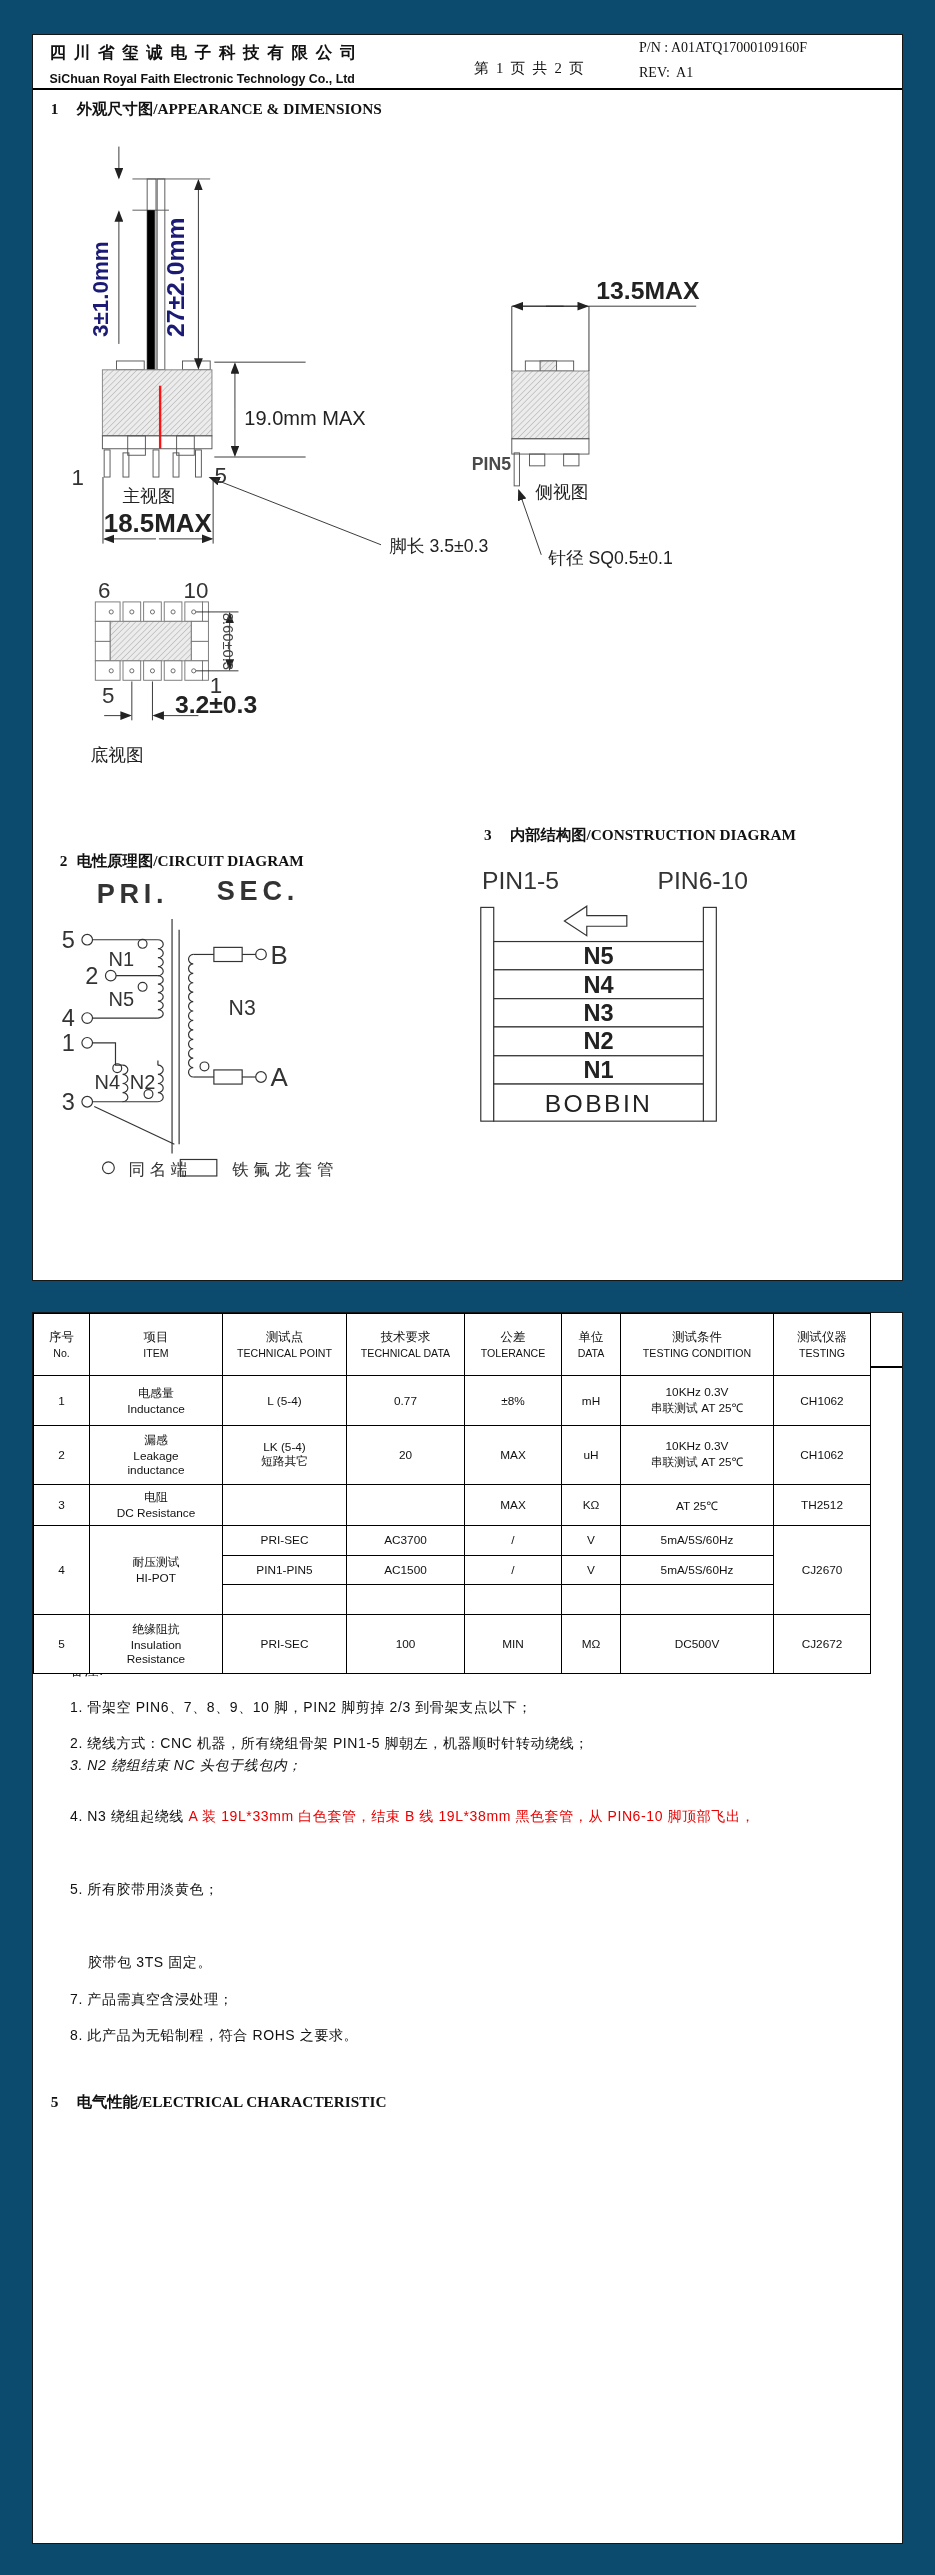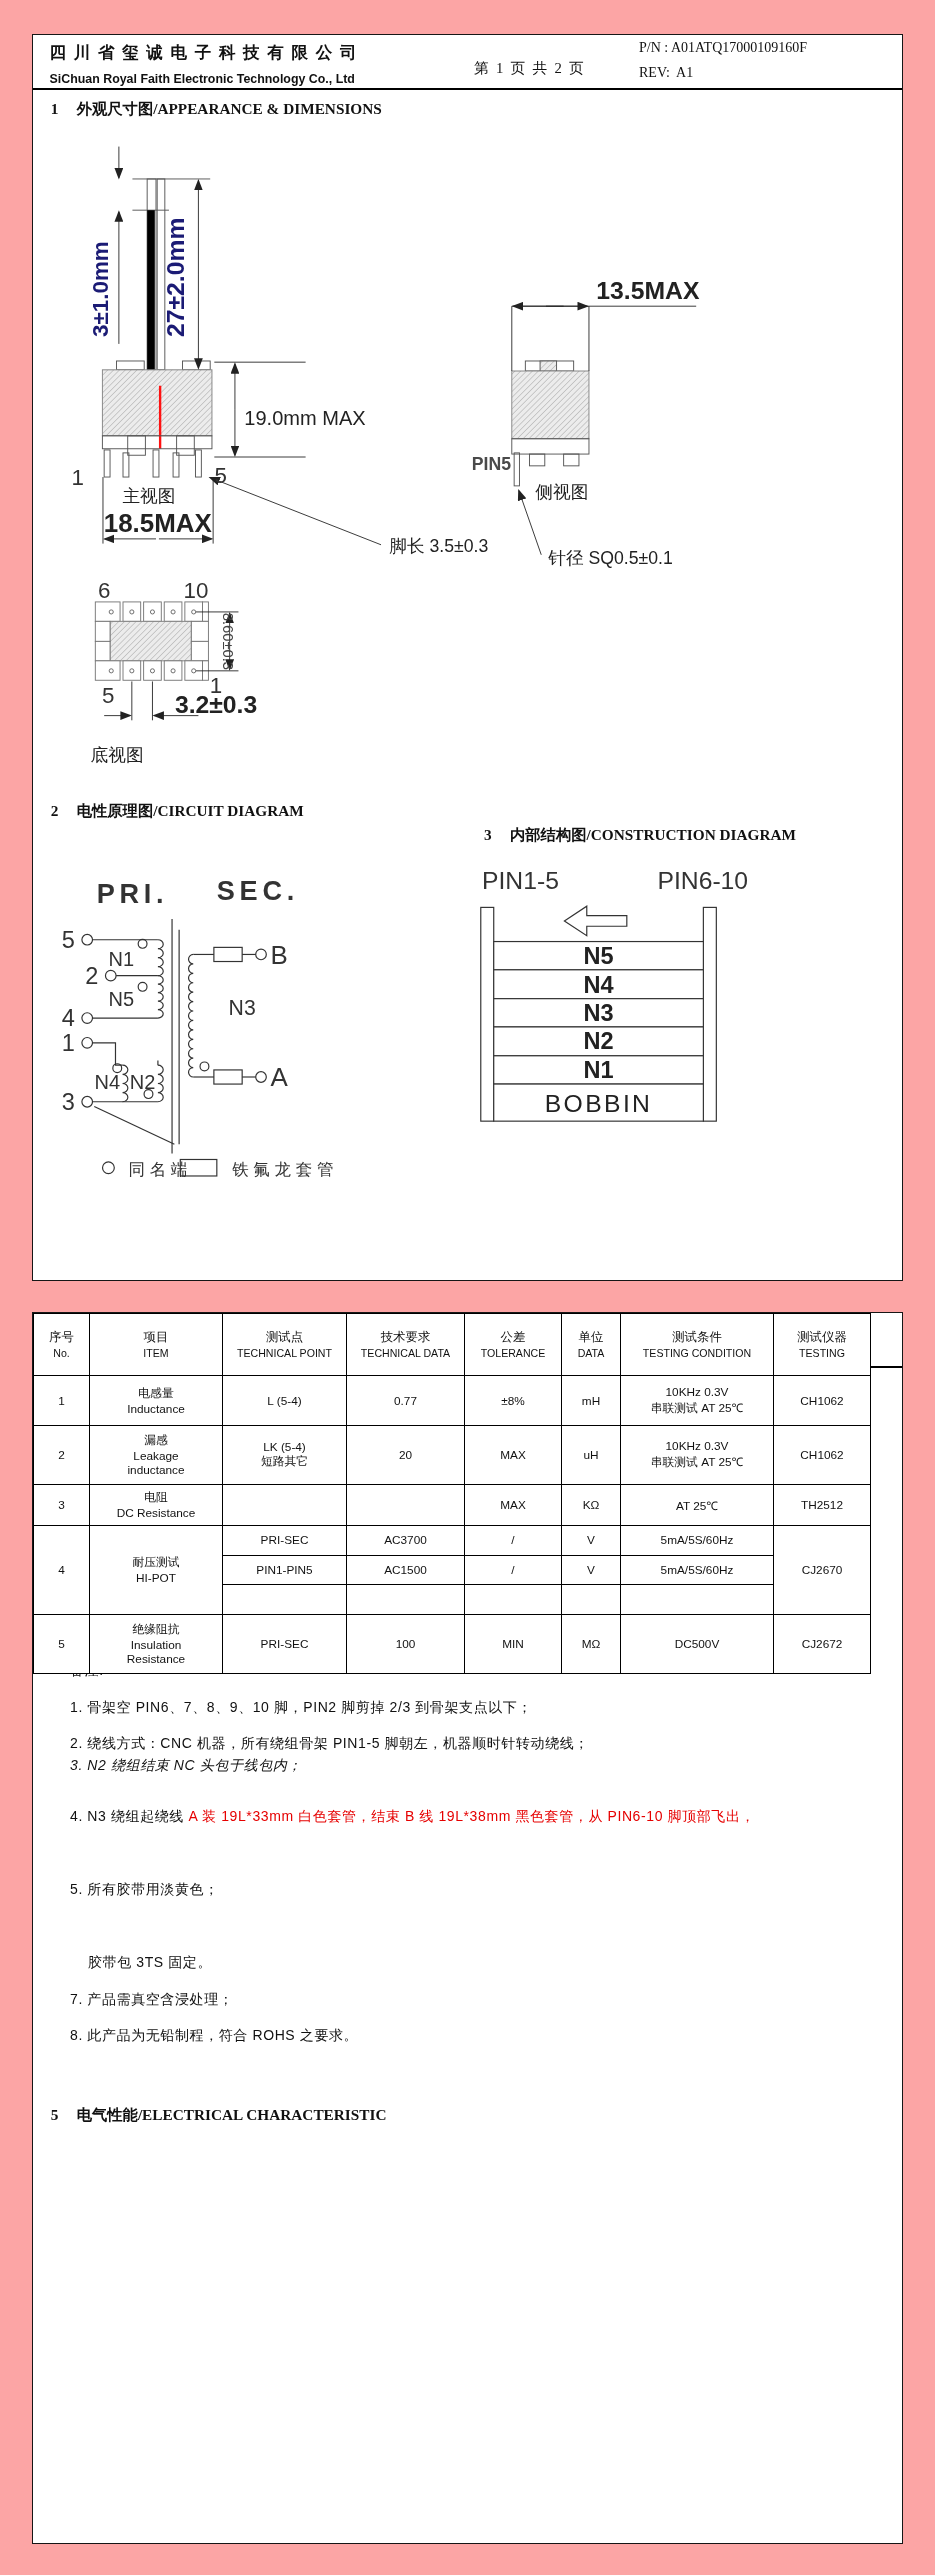--- a/index.html
+++ b/index.html
@@ -1,17 +1,17 @@
 <!DOCTYPE html>
 <html style="font-size:9.4px"><head>
 <meta charset="utf-8">
 <style>
   html,body{margin:0;padding:0;background:#fff;}
   body{font-family:"Liberation Sans",sans-serif;color:#111;}
-  .canvas{position:relative;width:935px;height:2576px;background:#fca5a5;overflow:hidden;}
+  .canvas{position:relative;width:935px;height:2576px;background:#0c4a6e;overflow:hidden;}
   .page{position:absolute;left:32px;width:871px;background:#fff;border:1.2px solid #161616;box-sizing:border-box;}
   .hdr-cn{position:absolute;left:16.5px;top:7px;font-family:"Liberation Serif",serif;font-weight:bold;font-size:16.5px;letter-spacing:7.7px;white-space:nowrap;}
   .hdr-en{position:absolute;left:16.5px;top:37px;font-weight:bold;font-size:12.4px;white-space:nowrap;}
   .hdr-page{position:absolute;left:441px;top:23.6px;font-family:"Liberation Serif",serif;font-size:14.7px;letter-spacing:1.8px;white-space:nowrap;}
   .hdr-pn{position:absolute;left:606px;top:4.7px;font-family:"Liberation Serif",serif;font-size:14px;white-space:nowrap;}
   .hdr-rev{position:absolute;left:606px;top:29.5px;font-family:"Liberation Serif",serif;font-size:14px;white-space:nowrap;}
   .hdr-rule{position:absolute;left:0;top:53px;width:100%;height:2.4px;background:#000;}
   .sec-title{position:absolute;font-family:"Liberation Serif",serif;font-weight:bold;font-size:15.3px;white-space:nowrap;}
   .sec-title .sn{display:inline-block;min-width:26px;}
   table{border-collapse:collapse;position:absolute;table-layout:fixed;background:#fff;}
@@ -162,21 +162,21 @@
       </g>
       <text x="120" y="806" text-anchor="middle" font-size="38" fill="#333">6</text>
       <text x="276" y="806" text-anchor="middle" font-size="38" fill="#333">10</text>
       <text x="127" y="984" text-anchor="middle" font-size="38" fill="#333">5</text>
       <text x="310" y="968" text-anchor="middle" font-size="38" fill="#333">1</text>
       <text transform="translate(322 880) rotate(90)" text-anchor="middle" font-size="25" fill="#444">8.60±0.3</text>
       <text x="310" y="1001" text-anchor="middle" font-size="42" font-weight="600" fill="#222">3.2±0.3</text>
       <text x="142" y="1083" text-anchor="middle" font-size="30" fill="#222">底视图</text>
     </svg>
 
-    <div class="sec-title" style="left:17.7px;top:766px;">
+    <div class="sec-title" style="left:17.7px;top:816px;text-align:center;">
       <span class="sn">2</span><span>电性原理图/CIRCUIT DIAGRAM</span>
     </div>
     <div class="sec-title" style="left:451px;top:790px;">
       <span class="sn">3</span><span>内部结构图/CONSTRUCTION DIAGRAM</span>
     </div>
 
     <svg style="left:0;top:819px;" width="436" height="413" viewBox="0 0 740 700">
       <defs>
         <marker id="ah2" orient="auto" markerWidth="13" markerHeight="10" refX="11" refY="5">
           <path d="M0,0 L13,5 L0,10 z" fill="#222"></path>
@@ -366,21 +366,21 @@
     <div class="note-line" style="top:349px;">备注:</div>
     <div class="note-line" style="top:386px;">1. 骨架空 PIN6、7、8、9、10 脚，PIN2 脚剪掉 2/3 到骨架支点以下；</div>
     <div class="note-line" style="top:422px;">2. 绕线方式：CNC 机器，所有绕组骨架 PIN1-5 脚朝左，机器顺时针转动绕线；</div>
     <div class="note-line" style="top:444px;font-style:italic;">3. N2 绕组结束 NC 头包于线包内；</div>
     <div class="note-line" style="top:495px;"><span>4. N3 绕组起绕线 </span><span class="red">A 装 19L*33mm 白色套管，结束 B 线 19L*38mm 黑色套管，从 PIN6-10 脚顶部飞出，</span></div>
     <div class="note-line" style="top:568px;">5. 所有胶带用淡黄色；</div>
     <div class="note-line note-cont" style="top:641px;">胶带包 3TS 固定。</div>
     <div class="note-line" style="top:678px;">7. 产品需真空含浸处理；</div>
     <div class="note-line" style="top:714px;">8. 此产品为无铅制程，符合 ROHS 之要求。</div>
 
-    <div class="sec-title" style="left:17.7px;top:779px;margin-top:13px;">
+    <div class="sec-title" style="left:17.7px;top:779px;">
       <span class="sn">5</span><span>电气性能/ELECTRICAL CHARACTERISTIC</span>
     </div>
 
     <table class="etab">
       <colgroup>
         <col style="width:56px">
           <col style="width:133px">
           <col style="width:124px">
           <col style="width:118px">
           <col style="width:97px">

